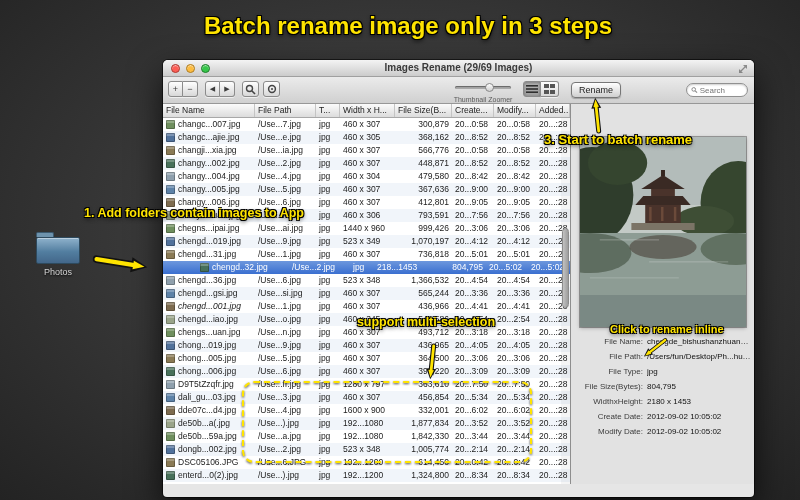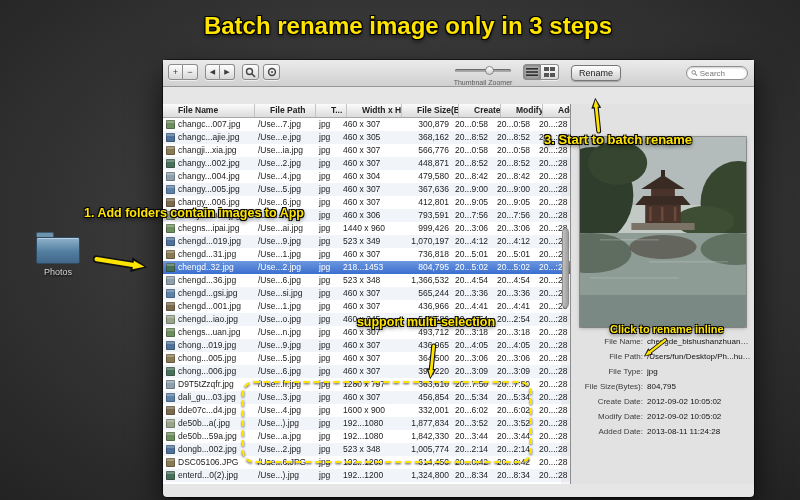--- a/index.html
+++ b/index.html
@@ -68,26 +68,26 @@
     border-radius:4px; background:linear-gradient(#ffffff,#cfcfcf); font-size:9px; color:#222;
     display:flex; align-items:center; justify-content:center; box-shadow:0 1px 1px rgba(0,0,0,.25); }
   .search { position:absolute; left:523px; top:6px; width:62px; height:14px; border:1px solid #909090;
     border-radius:8px; background:#fff; display:flex; align-items:center; padding:0 4px; gap:2px;
     box-shadow:inset 0 1px 2px rgba(0,0,0,.2); }
   .search input { border:none; outline:none; width:100%; font-size:8px; font-family:"Liberation Sans",sans-serif; color:#333; background:transparent; }
 
   
   .table-wrap { position:absolute; left:0; top:44px; width:407px; bottom:13px; background:#fff; overflow:hidden; }
   .thead { display:flex; height:14px; background:linear-gradient(#fbfbfb,#dcdcdc); border-bottom:1px solid #a8a8a8; }
-  .hcell { font-size:8.5px; line-height:13px; color:#222; padding:0 15px; border-right:1px solid #c4c4c4;
-    white-space:nowrap; overflow:hidden; flex-shrink:0;font-weight:bold; }
+  .hcell { font-size:8.5px; line-height:13px; color:#222; padding:0 3px; border-right:1px solid #c4c4c4;
+    white-space:nowrap; overflow:hidden; flex-shrink:0; }
   .tbody { position:absolute; top:14px; left:0; right:0; bottom:0; overflow:hidden; }
   .trow { display:flex; height:13px; background:#fff; }
   .trow:nth-child(even) { background:#f1f5fa; }
-  .trow.selected { background:linear-gradient(#6d97dd,#3a6fd0); }
+  .trow.selected { background:linear-gradient(#6d97dd,#3a6fd0);padding-left:34px; }
   .trow.selected .tcell { color:#fff; }
   .tcell { font-size:8.5px; line-height:13px; color:#222; padding:0 3px; white-space:nowrap; overflow:hidden;
     flex-shrink:0; display:flex; align-items:center; }
   .tcell.num { justify-content:flex-end; }
   .thumb { display:inline-block; width:9px; height:9px; border-radius:1px; margin-right:3px; flex-shrink:0;
     box-shadow:inset 0 0 0 1px rgba(0,0,0,.25), inset 0 3px 0 rgba(255,255,255,.25); }
   .scrollbar { position:absolute; left:398px; top:58px; bottom:13px; width:9px; background:rgba(0,0,0,.04); }
   .scroll-thumb { position:absolute; left:1px; top:110px; width:7px; height:80px; border-radius:4px;
     background:linear-gradient(90deg,#c2c2c2,#9d9d9d); border:1px solid #8c8c8c; }
 
@@ -111,20 +111,33 @@
 
 <div class="annot headline">Batch rename image only in 3 steps</div>
 
 <div class="folder">
   <div class="tab"></div>
   <div class="bodyp"></div>
   <div class="lbl">Photos</div>
 </div>
 
 <div class="win">
+  <div class="titlebar">
+    <div class="lights">
+      <div class="light l-red"></div>
+      <div class="light l-yel"></div>
+      <div class="light l-grn"></div>
+    </div>
+    <div class="title">Images Rename (29/69 Images)</div>
+    <svg class="fszoom" viewBox="0 0 10 10">
+      <path d="M2,8 L8,2" stroke="#666" stroke-width="1.2"></path>
+      <polygon points="1,5 1,9 5,9" fill="#666"></polygon>
+      <polygon points="5,1 9,1 9,5" fill="#666"></polygon>
+    </svg>
+  </div>
 
   <div class="toolbar">
     <div class="tbtn grp-l" style="left:5px;width:15px;">+</div>
     <div class="tbtn grp-r" style="left:20px;width:15px;">−</div>
     <div class="tbtn grp-l" style="left:42px;width:15px;font-size:7px;">◀</div>
     <div class="tbtn grp-r" style="left:57px;width:15px;font-size:7px;">▶</div>
     <div class="tbtn solo" style="left:79px;width:17px;">
       <svg width="11" height="11" viewBox="0 0 11 11">
         <circle cx="4.5" cy="4.5" r="3" fill="none" stroke="#444" stroke-width="1.4"></circle>
         <line x1="7" y1="7" x2="10" y2="10" stroke="#444" stroke-width="1.6"></line>
@@ -357,21 +370,21 @@
           </div>
           <div class="tcell" style="width: 61px;">/Use...si.jpg</div>
           <div class="tcell" style="width: 24px;">jpg</div>
           <div class="tcell" style="width: 55px;">460 x 307</div>
           <div class="tcell num" style="width: 57px;">565,244</div>
           <div class="tcell" style="width: 42px;">20...3:36</div>
           <div class="tcell" style="width: 42px;">20...3:36</div>
           <div class="tcell" style="width: 34px;">20...:28</div>
         </div>
         <div class="trow">
-          <div class="tcell" style="width: 92px;">
+          <div class="tcell" style="width: 92px; font-style: italic;">
             <span class="thumb" style="background: rgb(125, 107, 79);"></span>
             <span>chengd...001.jpg</span>
           </div>
           <div class="tcell" style="width: 61px;">/Use...1.jpg</div>
           <div class="tcell" style="width: 24px;">jpg</div>
           <div class="tcell" style="width: 55px;">460 x 307</div>
           <div class="tcell num" style="width: 57px;">436,966</div>
           <div class="tcell" style="width: 42px;">20...4:41</div>
           <div class="tcell" style="width: 42px;">20...4:41</div>
           <div class="tcell" style="width: 34px;">20...:28</div>
@@ -588,30 +601,30 @@
         </div>
         <div class="pfrow">
           <span class="pflabel">File Type:</span>
           <span class="pfvalue">jpg</span>
         </div>
         <div class="pfrow">
           <span class="pflabel">File Size(Bytes):</span>
           <span class="pfvalue">804,795</span>
         </div>
         <div class="pfrow">
+          <span class="pflabel">WidthxHeight:</span>
+          <span class="pfvalue">2180 x 1453</span>
+        </div>
+        <div class="pfrow">
           <span class="pflabel">Create Date:</span>
           <span class="pfvalue">2012-09-02 10:05:02</span>
         </div>
         <div class="pfrow">
           <span class="pflabel">Modify Date:</span>
           <span class="pfvalue">2012-09-02 10:05:02</span>
-        </div>
-        <div class="pfrow">
-          <span class="pflabel">Added Date:</span>
-          <span class="pfvalue">2013-08-11 11:24:28</span>
         </div>
       </div>
   </div>
 
 </div>
 
 <div class="annot step1">1. Add folders contain images to App</div>
 <div class="annot step2">
   <div>support multi-selection</div>
 </div>

